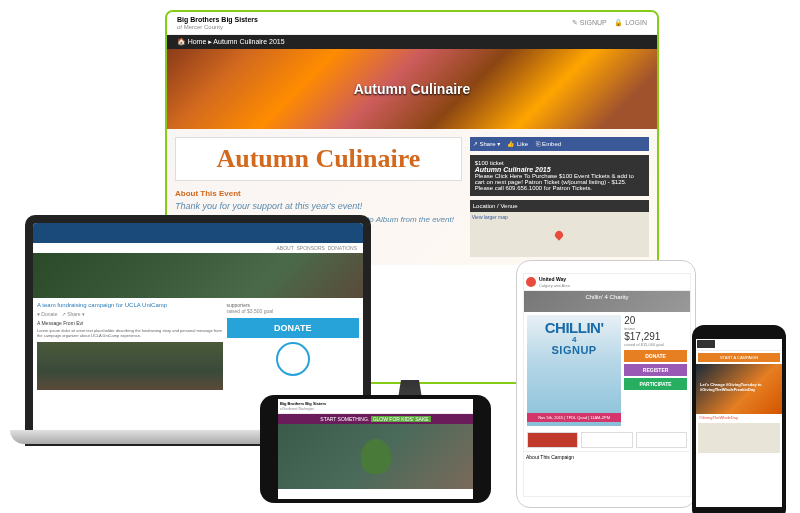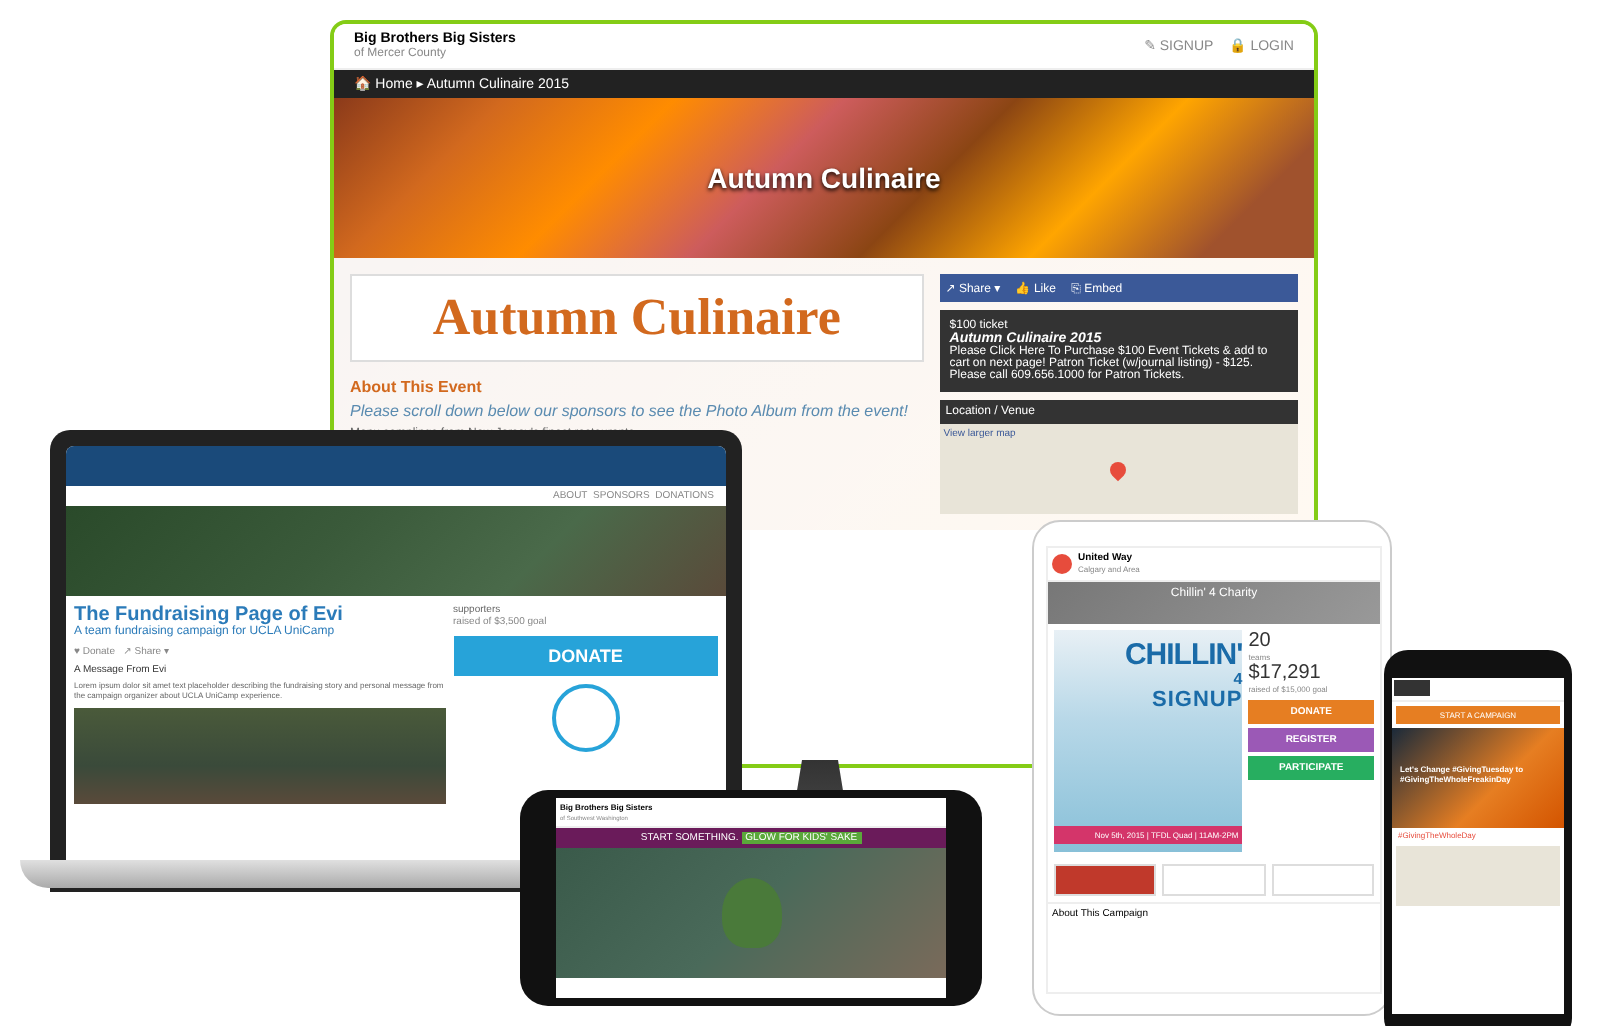--- a/index.html
+++ b/index.html
@@ -70,21 +70,21 @@
 .l-donate{background:#27a3d9;color:#fff;text-align:center;padding:5px;font-size:9px;font-weight:bold;margin-bottom:4px}
 .l-badge{width:30px;height:30px;border:2px solid #27a3d9;border-radius:50%;margin:0 auto}
 
 
 .t-header{display:flex;align-items:center;padding:2px;font-size:5px;border-bottom:1px solid #eee}
 .t-logo{width:10px;height:10px;background:#e74c3c;border-radius:50%;margin-right:3px}
 .t-hero{height:18px;background:linear-gradient(135deg,#777 0%,#999 100%);color:#fff;font-size:6px;text-align:center;padding-top:3px}
 .t-body{display:flex;padding:3px;gap:3px}
 .t-main{flex:1.5}
 .t-side{flex:1;font-size:4px}
-.t-poster{height:105px;background:linear-gradient(180deg,#e8f0f5 0%,#b8d8e8 40%,#88c0d8 100%);position:relative;text-align:right;padding-top:6px}
+.t-poster{height:105px;background:linear-gradient(180deg,#e8f0f5 0%,#b8d8e8 40%,#88c0d8 100%);position:relative;text-align:center;padding-top:6px}
 .t-chillin{color:#1a6ba8;font-size:15px;font-weight:900;letter-spacing:-0.5px;line-height:0.9;font-family:Arial Black,sans-serif}
 .t-charity{color:#1a6ba8;font-size:11px;font-weight:900;letter-spacing:0.5px}
 .t-date{position:absolute;bottom:4px;left:0;right:0;background:#d4356a;color:#fff;font-size:4px;padding:2px}
 .t-stat-lbl{color:#888}
 .t-stat-num{font-size:10px;font-weight:normal;color:#333}
 .t-btn{padding:3px;color:#fff;font-size:5px;font-weight:bold;text-align:center;margin-bottom:2px}
 .t-btn.d{background:#e67e22}
 .t-btn.r{background:#9b59b6}
 .t-btn.p{background:#27ae60}
 .t-sponsors{display:flex;gap:3px;padding:3px;font-size:4px}
@@ -127,20 +127,21 @@
         <span>🏠 Home</span>
         <span>▸ Autumn Culinaire 2015</span>
       </div>
       <div class="d-hero">
         <div class="d-hero-title">Autumn Culinaire</div>
       </div>
       <div class="d-body">
         <div class="d-main">
           <div class="d-ac-title">Autumn Culinaire</div>
           <div class="d-about">About This Event</div>
+          <div class="d-thanks">Thank you for your support at this year's event!</div>
           <div class="d-scroll">Please scroll down below our sponsors to see the Photo Album from the event!</div>
           <div class="d-menu">Menu samplings from New Jersey's finest restaurants.</div>
         </div>
         <div class="d-side">
           <div class="d-share">
             <span>↗ Share ▾</span>
             <span>👍 Like</span>
             <span>⎘ Embed</span>
           </div>
           <div class="d-ticket">
@@ -161,21 +162,20 @@
   <div class="desktop-stand"></div>
   <div class="desktop-base"></div>
 
   <div class="laptop">
     <div class="laptop-screen">
       <div class="l-header"></div>
       <div class="l-nav">ABOUT&nbsp;&nbsp;SPONSORS&nbsp;&nbsp;DONATIONS</div>
       <div class="l-hero"></div>
       <div class="l-body">
         <div class="l-left">
-          <div class="l-title">The Fundraising Page of Evi</div>
           <div class="l-sub">A team fundraising campaign for UCLA UniCamp</div>
           <div class="l-btns">
             <span>♥ Donate</span>&nbsp;&nbsp;
             <span>↗ Share ▾</span>
           </div>
           <div class="l-msg">A Message From Evi</div>
           <div class="l-text">Lorem ipsum dolor sit amet text placeholder describing the fundraising story and personal message from the campaign organizer about UCLA UniCamp experience.</div>
           <div class="l-photo"></div>
         </div>
         <div class="l-right">

